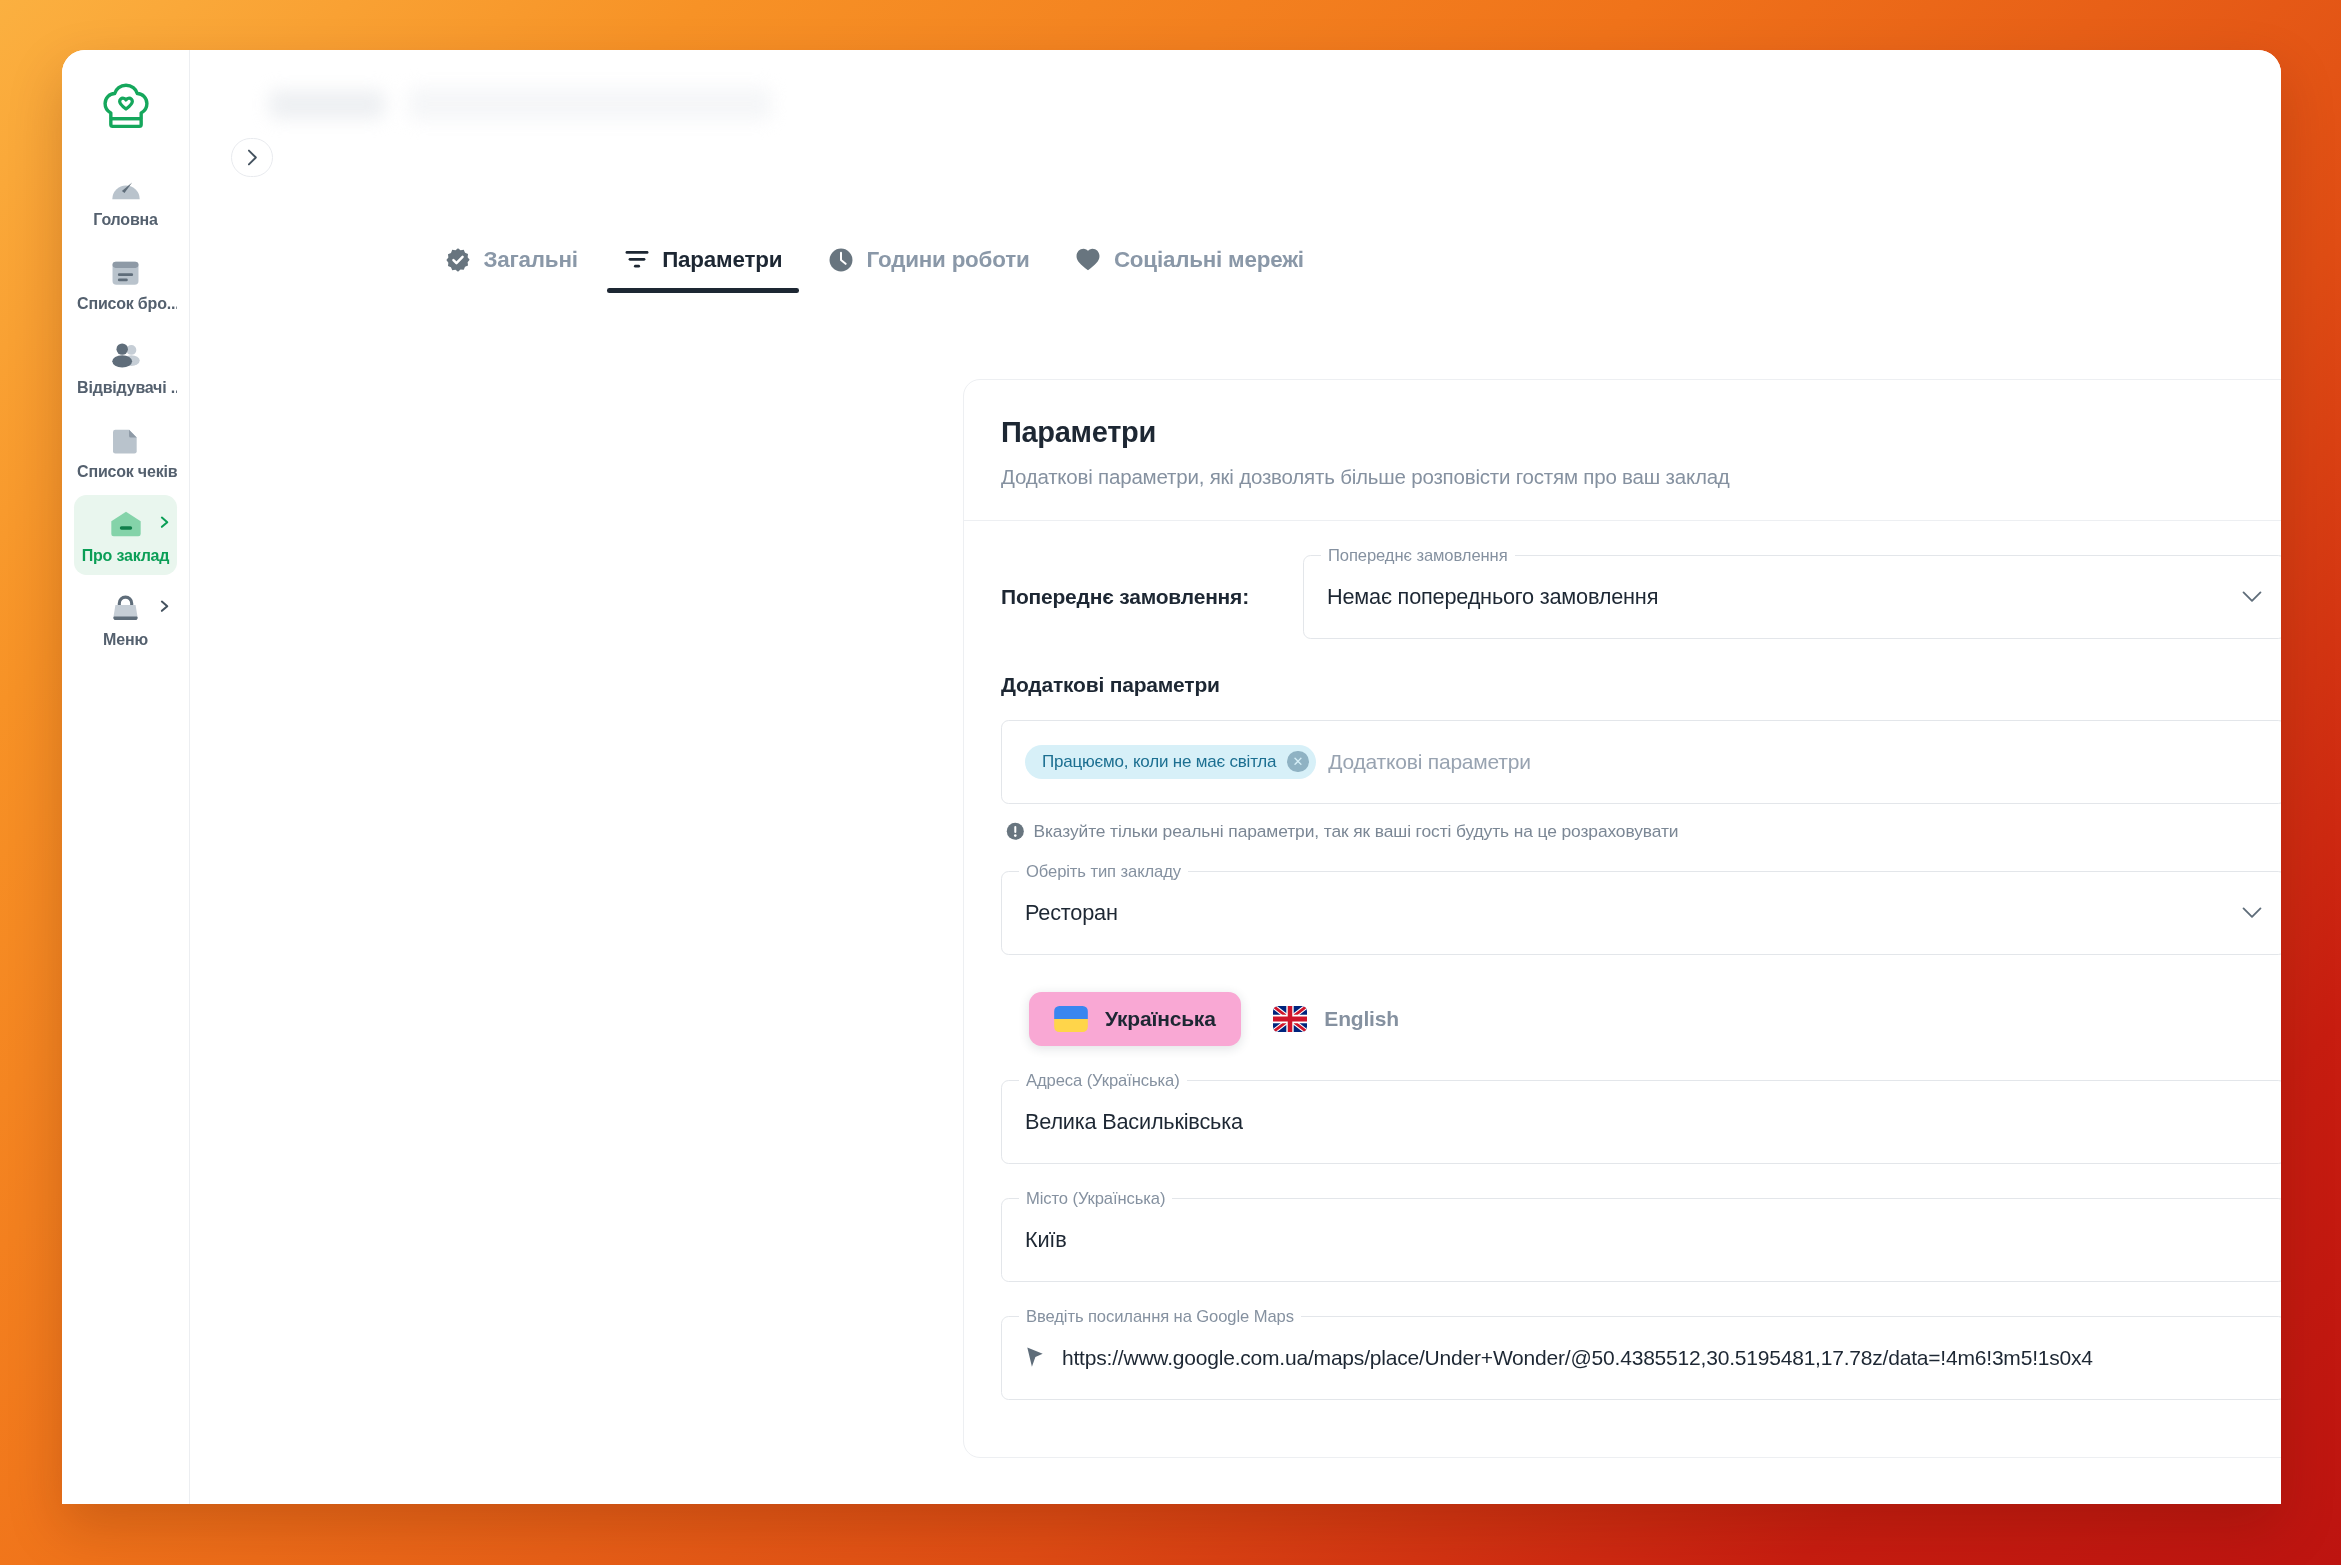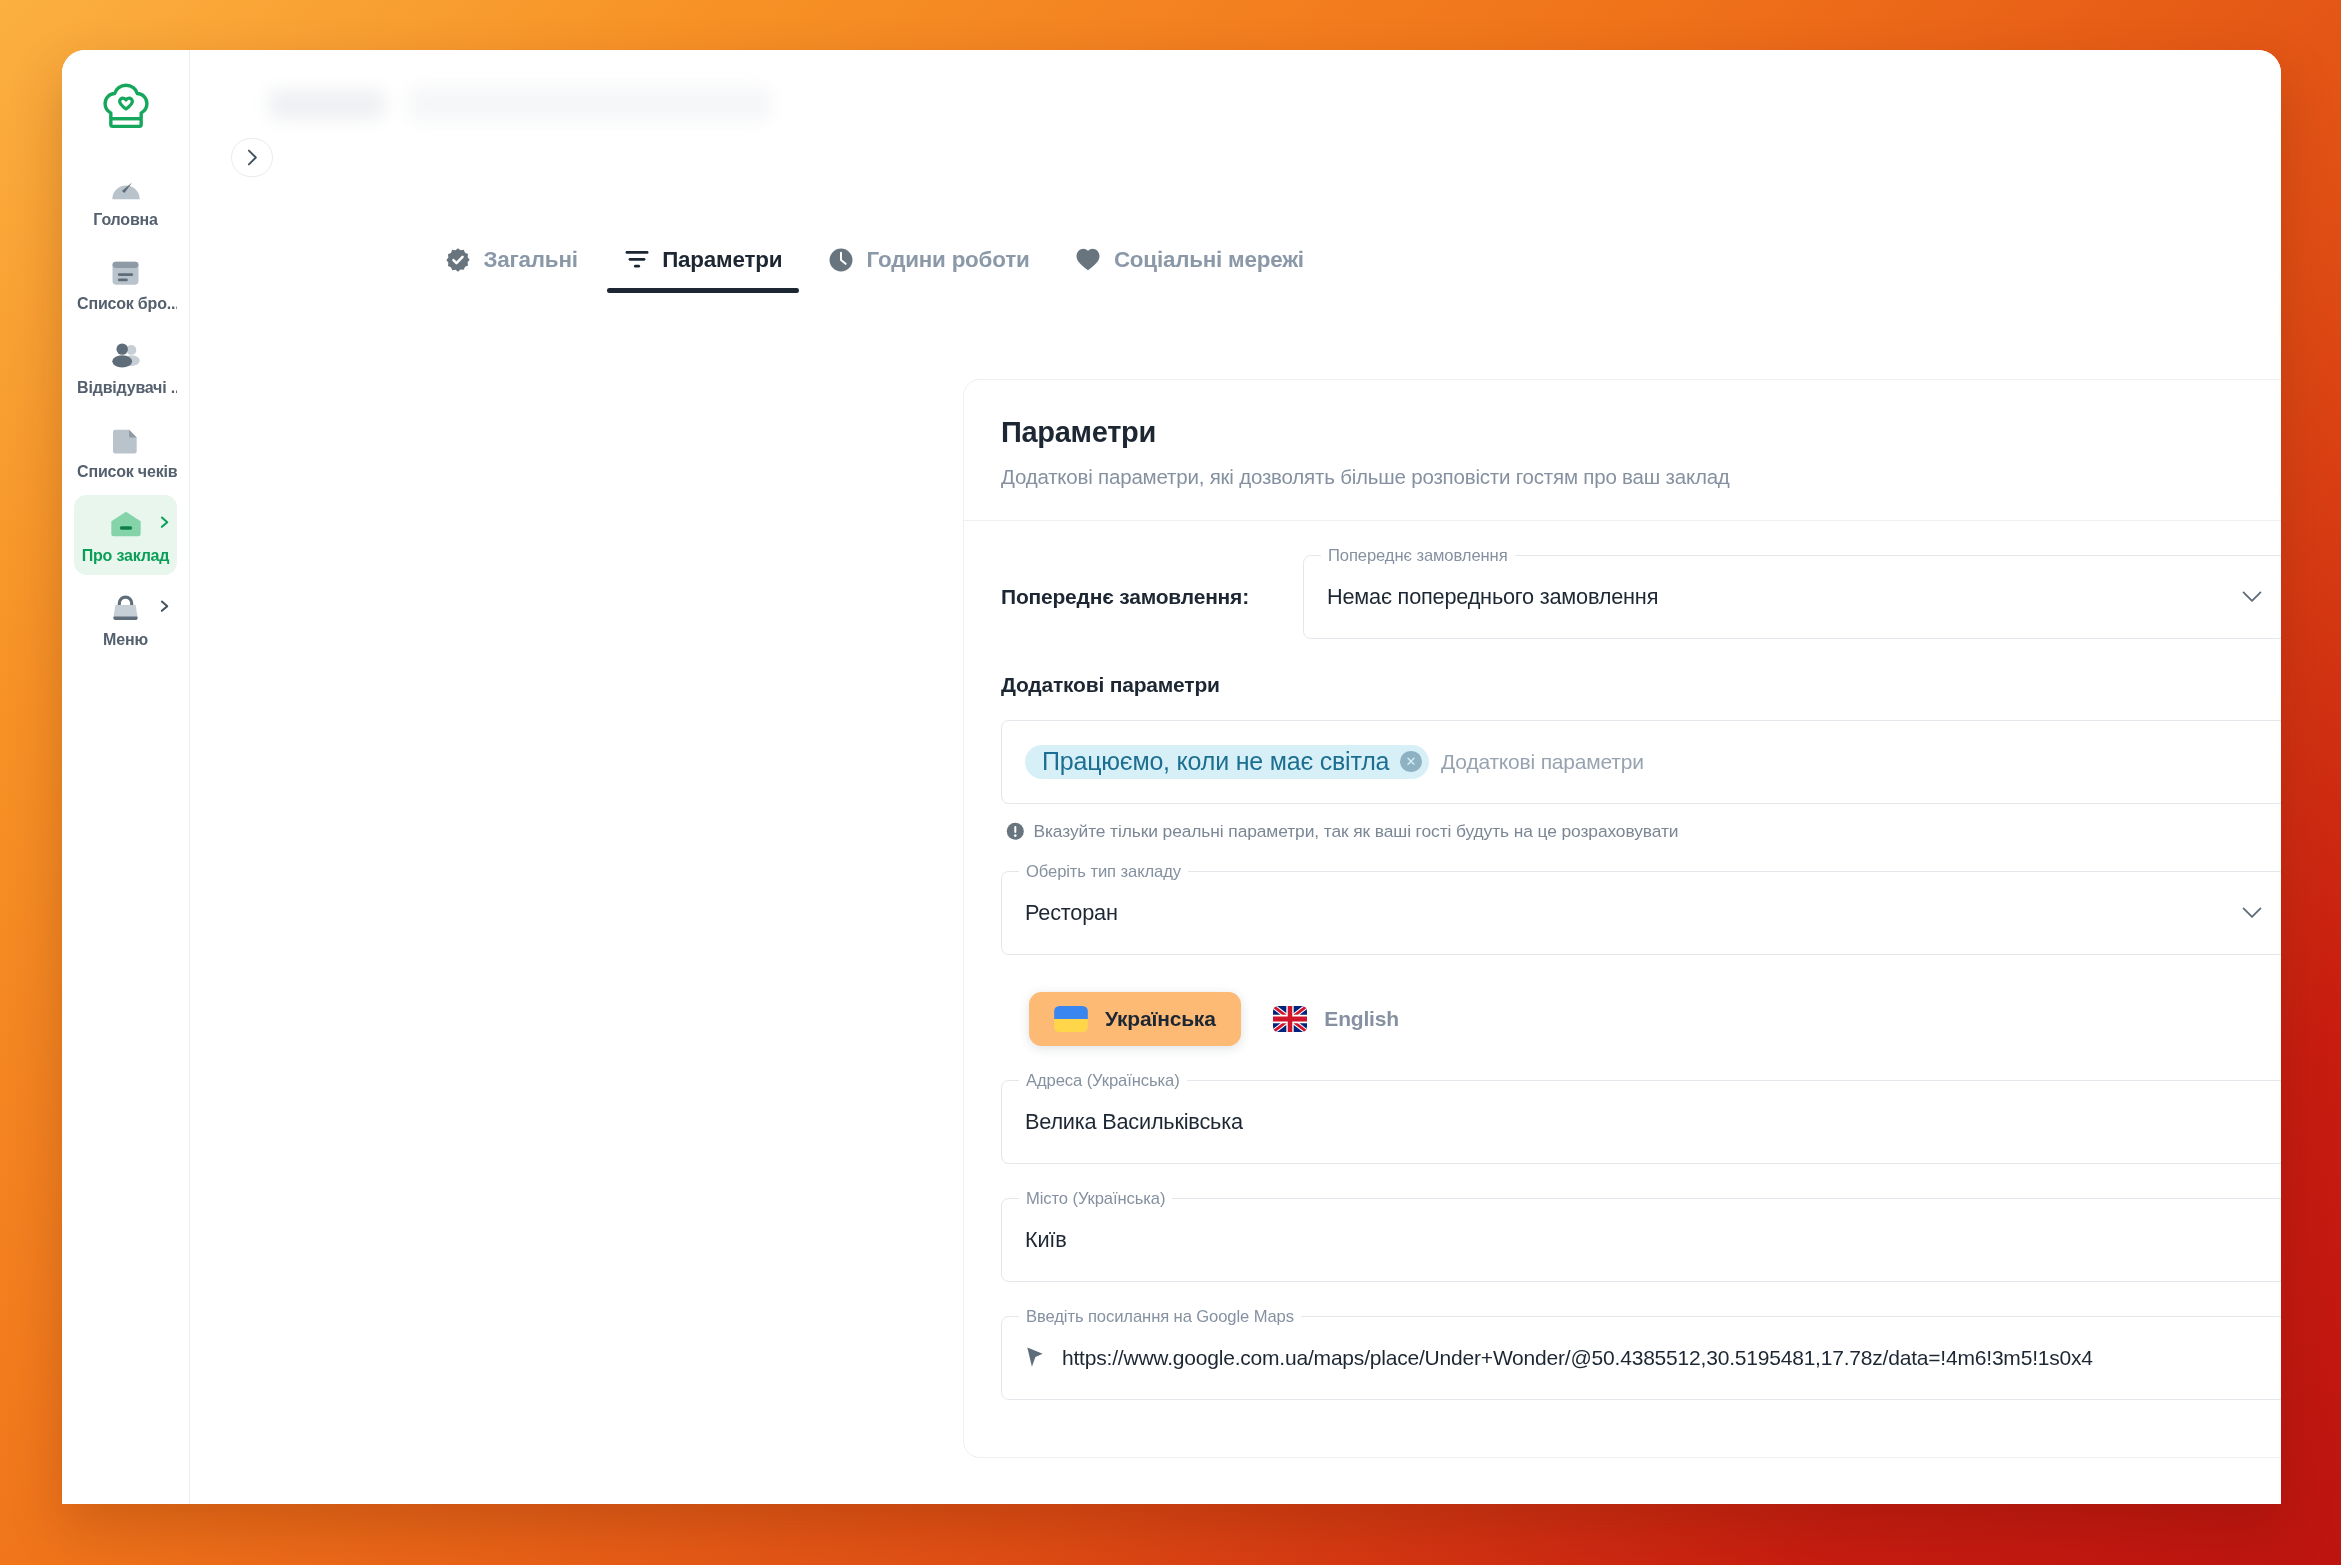--- a/index.html
+++ b/index.html
@@ -313,21 +313,21 @@
   .chip {
     display: inline-flex;
     align-items: center;
     gap: 10.8px;
     background: #d7f0f8;
     border-radius: 17px;
     height: 34px;
     padding: 0 7px 0 17px;
   }
   .chip-text {
-    font-size: 25px;
+    font-size: 17px;
     color: #1c6f91;
     letter-spacing: -0.2px;
     white-space: nowrap;
     text-align: right;
   }
   .chip-x {
     width: 21.7px; height: 21.7px;
     border-radius: 50%;
     background: #8fb2c3;
     color: #d7f0f8;
@@ -365,21 +365,21 @@
   }
   .lang-pill {
     display: flex;
     align-items: center;
     gap: 17px;
     padding: 14px 25px;
     border-radius: 12.4px;
     cursor: pointer;
   }
   .lang-pill.active {
-    background: #fdba74;
+    background: #f9a8d4;
     box-shadow: 0 2.3px 10.8px rgba(30,40,60,0.14);
   }
   .lang-label {
     font-size: 21px;
     color: #8591a0;
     font-weight: 600;
     letter-spacing: -0.2px;
   }
   .lang-pill.active .lang-label { color: #1d2733; font-weight: 700; }
 

